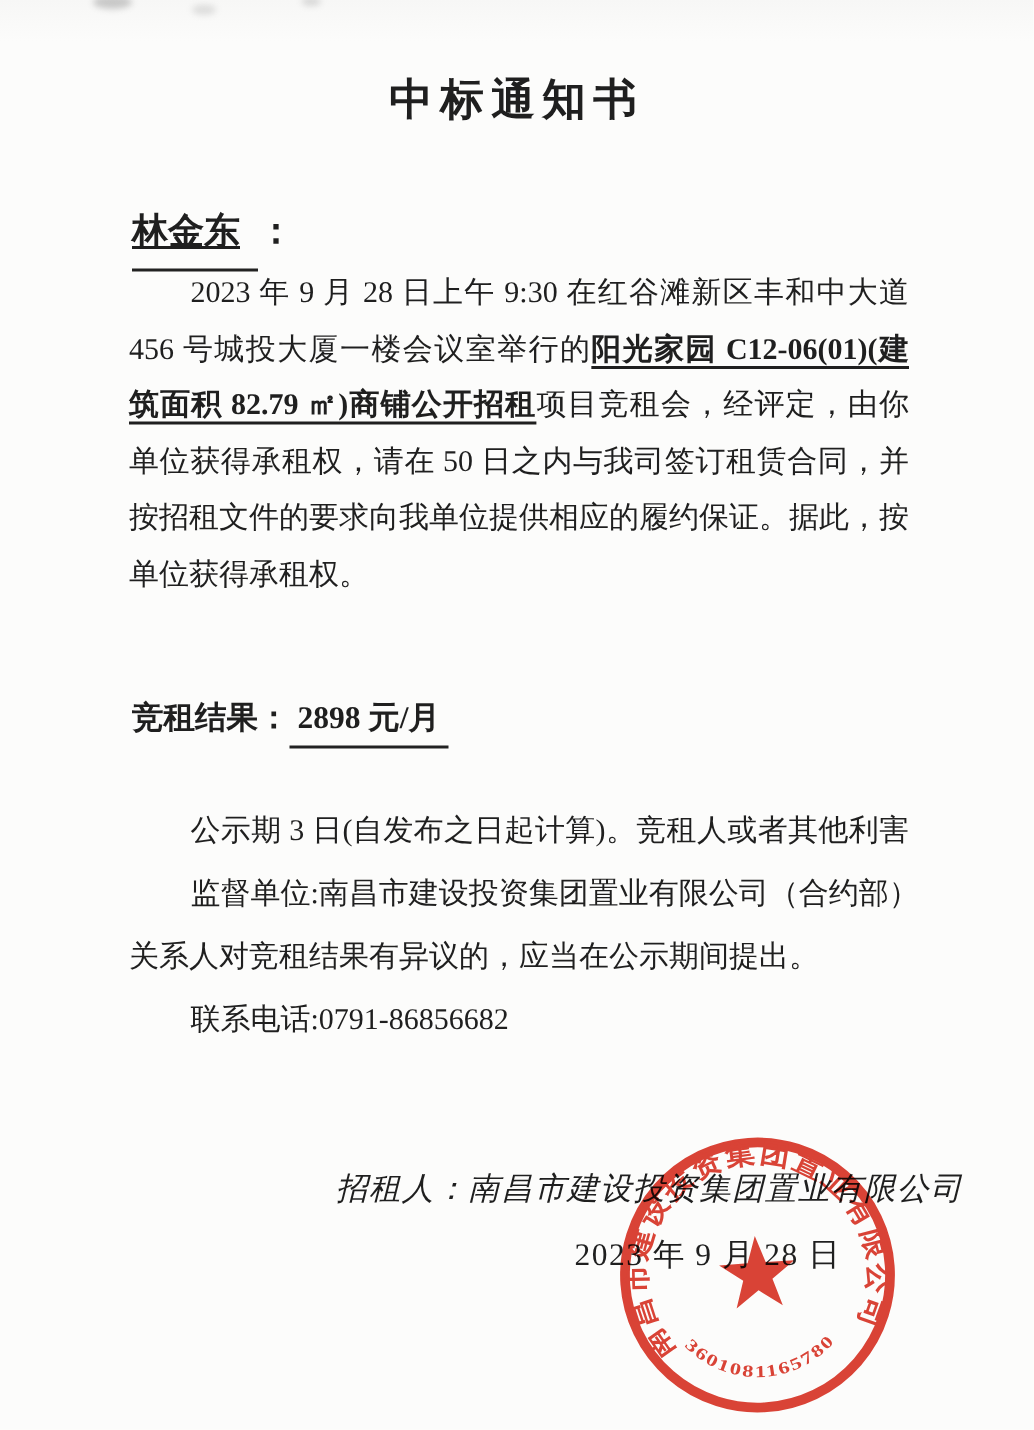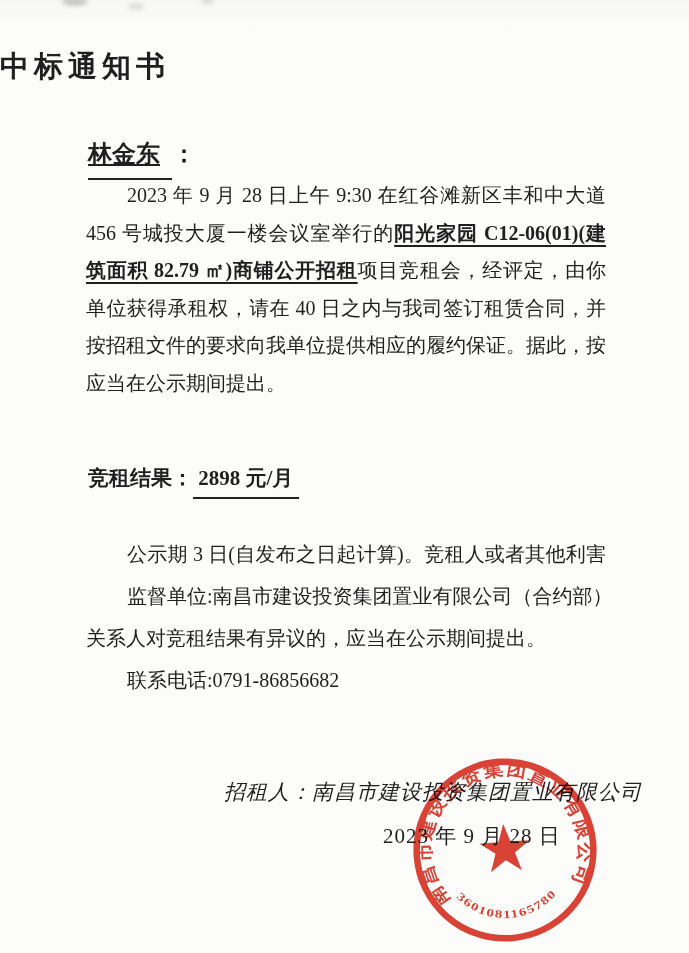--- a/index.html
+++ b/index.html
@@ -10,21 +10,21 @@
     color:#1f1f1f;
   }
   .page{position:absolute;inset:0;background:linear-gradient(180deg,#f7f7f6 0px,#fcfcfb 28px,#fcfcfb 100%);}
   .smudge{position:absolute;background:#8f8f8f;border-radius:50%;filter:blur(2px);opacity:.45;}
   .s1{left:62px;top:-3px;width:26px;height:9px;}
   .s2{left:128px;top:3px;width:16px;height:7px;opacity:.25;}
   .s3{left:201px;top:-2px;width:13px;height:6px;opacity:.3;}
 
   .title{
     position:absolute;top:47px;left:0;width:689px;margin:0;
-    font-size:29px;font-weight:bold;letter-spacing:5px;
+    text-align:center;font-size:29px;font-weight:bold;letter-spacing:5px;
   }
   .addressee{position:absolute;top:138px;left:88px;font-size:24px;font-weight:bold;}
   .addressee .name{border-bottom:2px solid #222;padding:0 12px 11px 0;text-decoration:underline;}
 
   .para{position:absolute;left:86px;width:520px;font-size:20px;}
   .para1{top:177px;line-height:37.5px;}
   .para2{top:533px;line-height:42px;}
   .line{white-space:nowrap;}
   .line.jl{white-space:normal;text-align:justify;text-align-last:justify;}
   .line.indent{padding-left:41px;}
@@ -55,23 +55,23 @@
   <h1 class="title">中标通知书</h1>
 
   <div class="addressee">
     <span class="name">林金东</span><span>：</span>
   </div>
 
   <div class="para para1" id="para1">
       <div class="line indent jl"><span>2023 年 9 月 28 日上午 9:30 在红谷滩新区丰和中大道</span></div>
       <div class="line jl"><span>456 号城投大厦一楼会议室举行的</span><span class="em">阳光家园 C12-06(01)(建</span></div>
       <div class="line jl"><span class="em">筑面积 82.79 ㎡)商铺公开招租</span><span>项目竞租会，经评定，由你</span></div>
-      <div class="line jl"><span>单位获得承租权，请在 40 日之内与我司签订租赁合同，并</span></div>
+      <div class="line jl"><span>单位获得承租权，请在 50 日之内与我司签订租赁合同，并</span></div>
       <div class="line jl"><span>按招租文件的要求向我单位提供相应的履约保证。据此，按</span></div>
-      <div class="line"><span>应当在公示期间提出。</span></div>
+      <div class="line"><span>单位获得承租权。</span></div>
     </div>
 
   <div class="result">
     <span>竞租结果：</span><span class="value"> 2898 元/月 </span>
   </div>
 
   <div class="para para2" id="para2">
       <div class="line indent jl"><span>公示期 3 日(自发布之日起计算)。竞租人或者其他利害</span></div>
       <div class="line indent"><span>监督单位:南昌市建设投资集团置业有限公司（合约部）</span></div>
       <div class="line"><span>关系人对竞租结果有异议的，应当在公示期间提出。</span></div>

